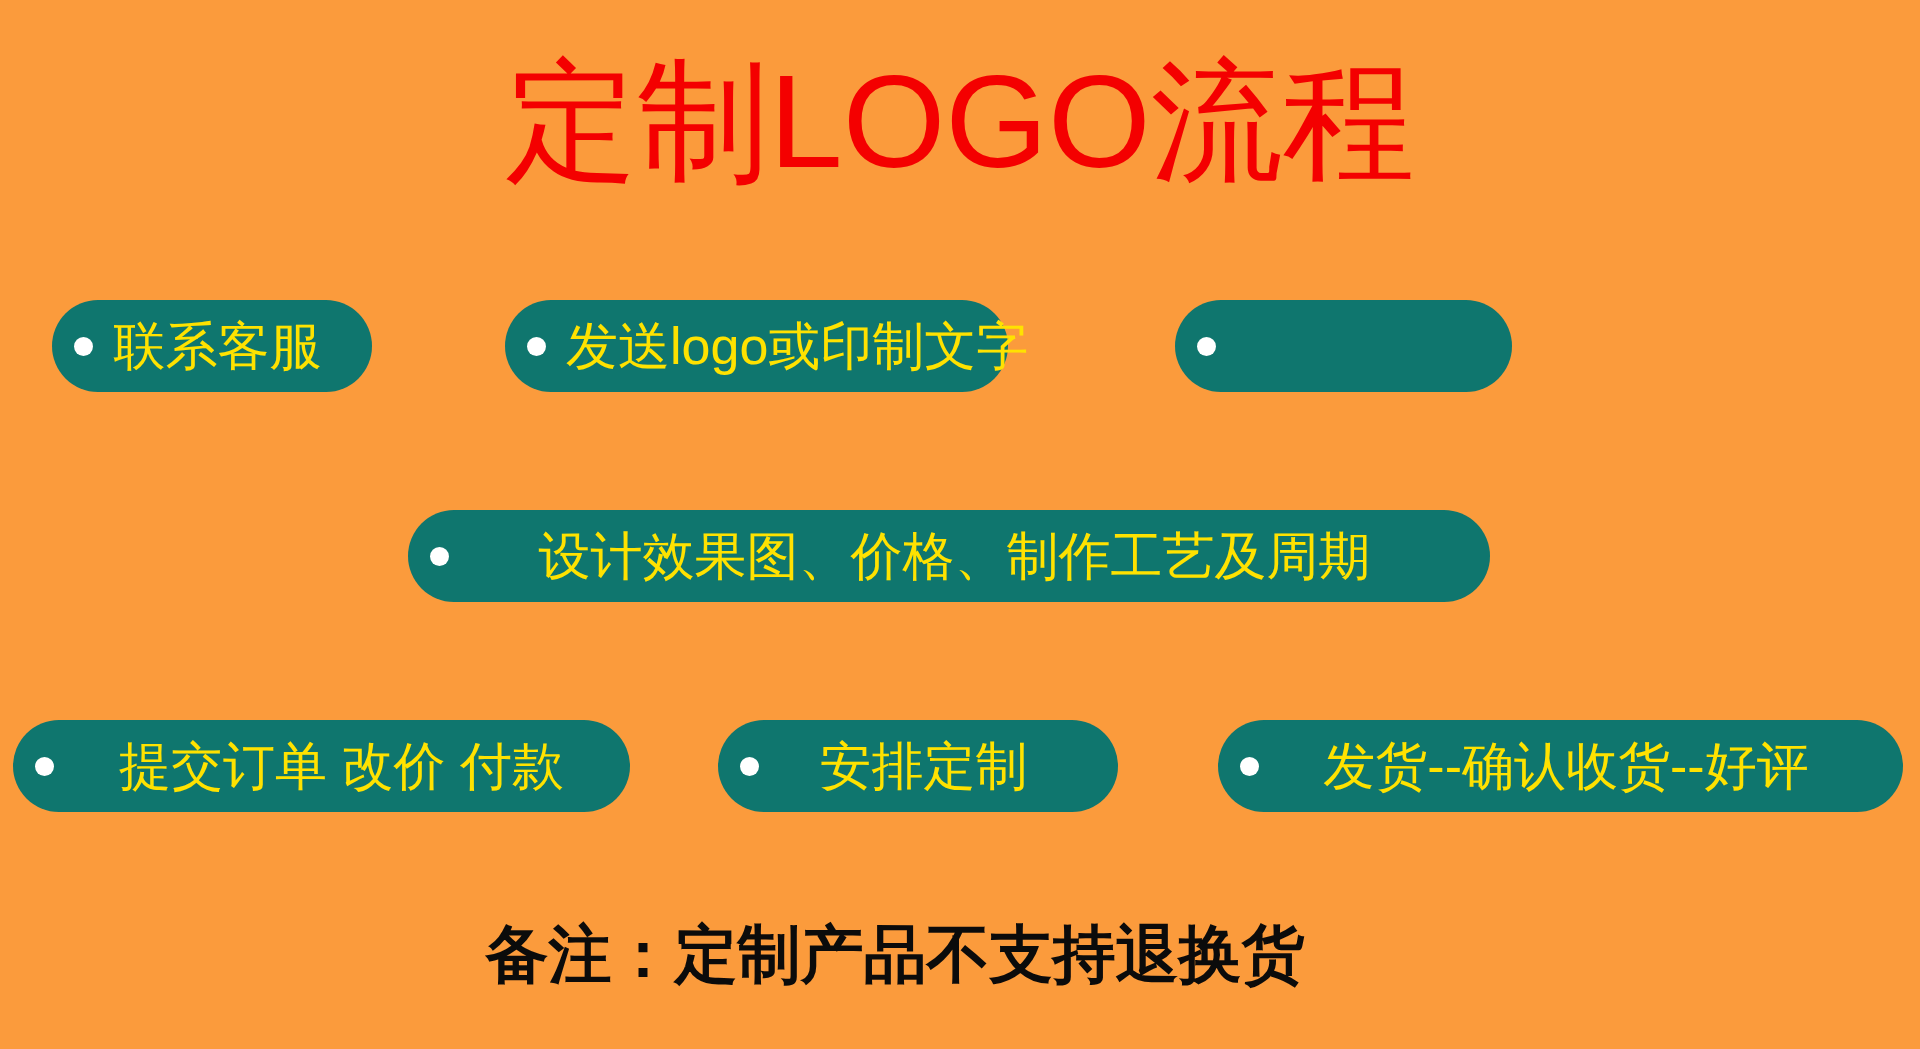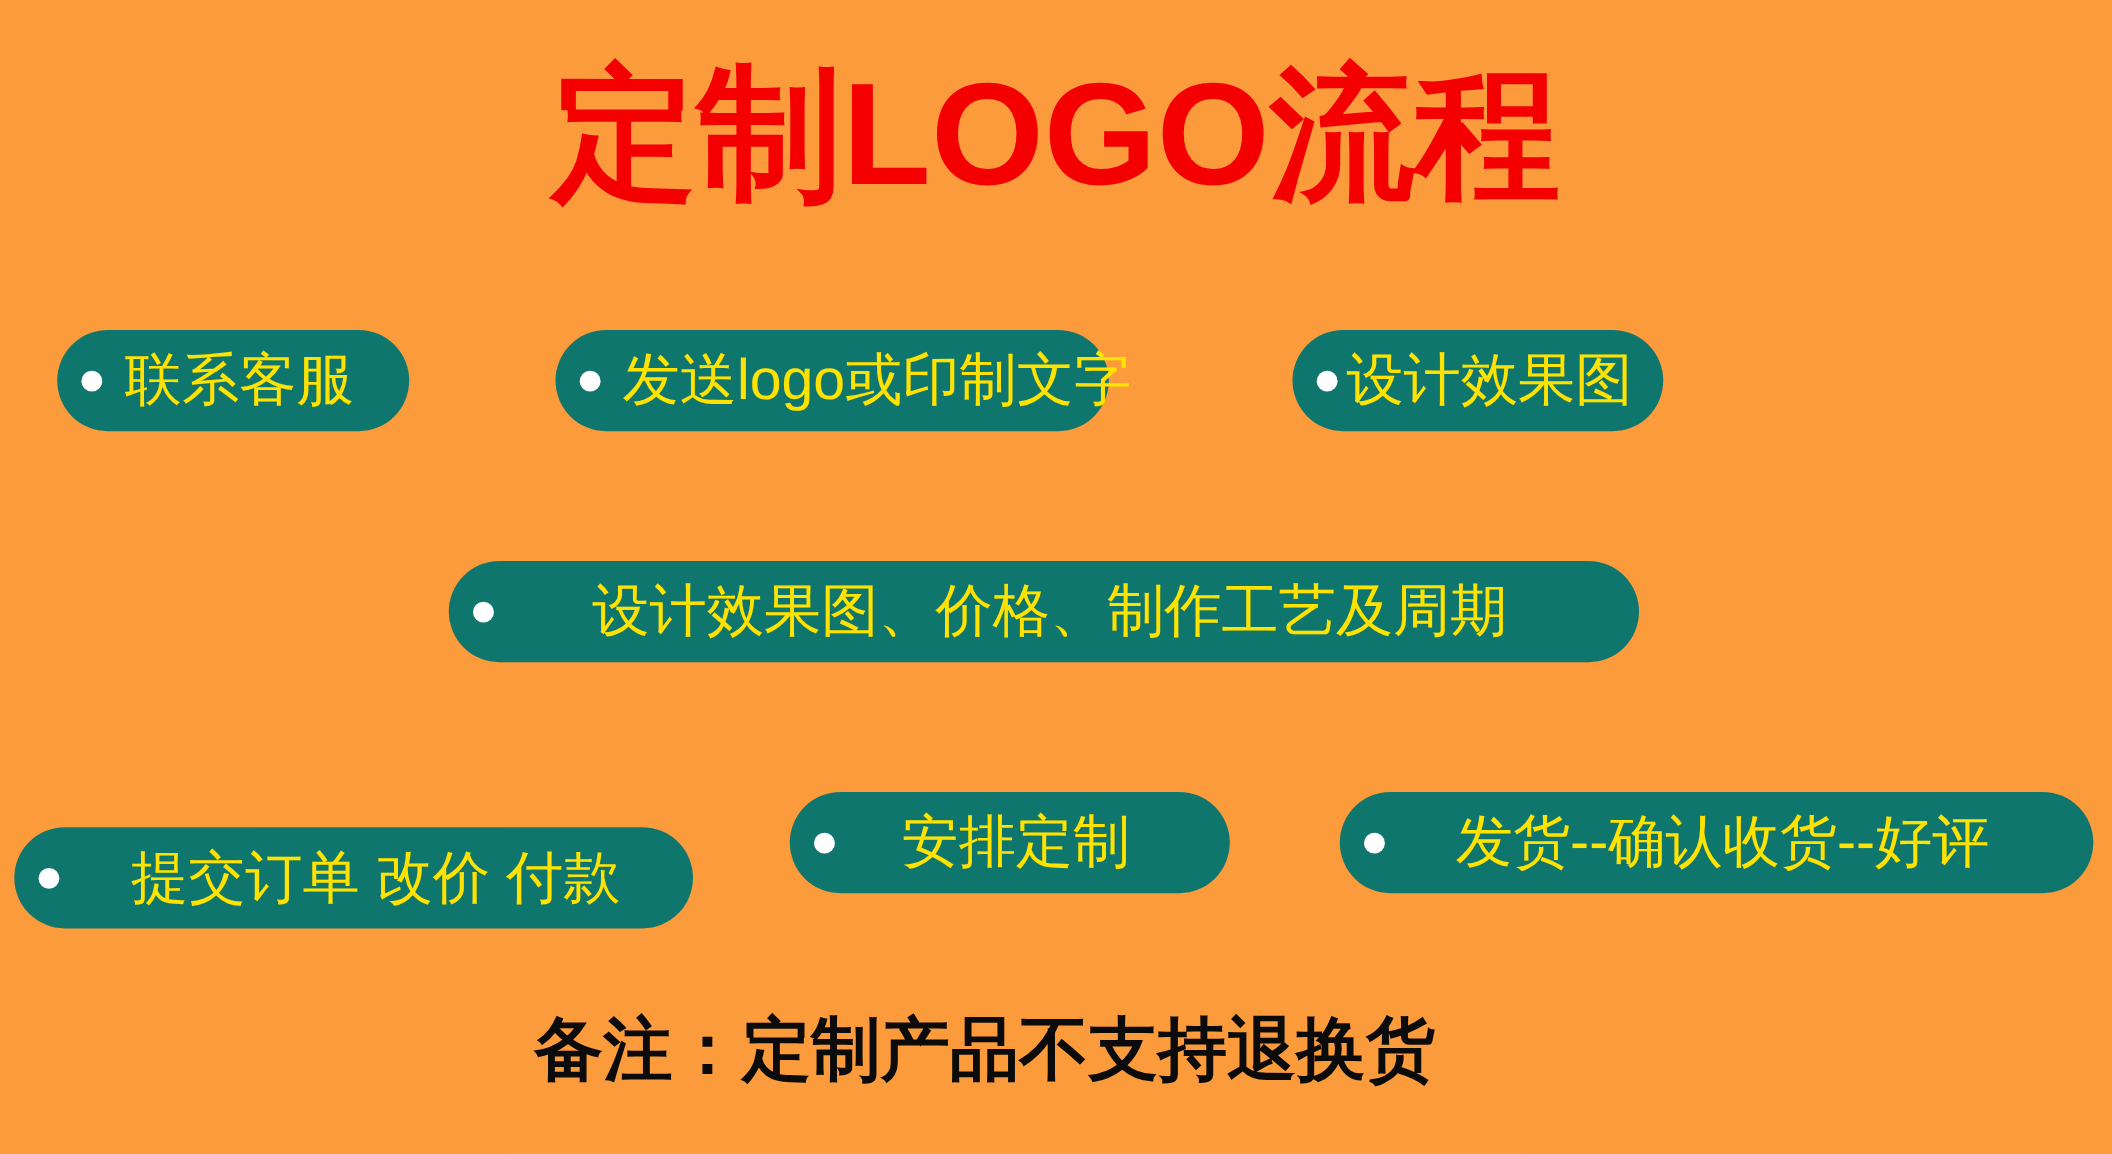--- a/index.html
+++ b/index.html
@@ -23,21 +23,21 @@
   
   #title {
     position: absolute;
     left: 0;
     top: 48px;
     width: 1920px;
     text-align: center;
     color: #f40000;
     font-size: 132px;
     line-height: 1.12;
-    font-weight: 700;
+    font-weight: 400;
     letter-spacing: 0px;
     white-space: nowrap;
     font-family: "Liberation Sans", "DejaVu Sans", sans-serif;
   }
 
   
   .pill {
     position: absolute;
     display: flex;
     align-items: center;
@@ -69,21 +69,21 @@
   }
   .pill.wide .plabel { font-size: 52px; }
 
   
   #pill-r1-c1 { left: 52px;   top: 300px; width: 320px; }
   #pill-r1-c2 { left: 505px;  top: 300px; width: 503px; gap: 12px; }
   #pill-r1-c3 { left: 1175px; top: 300px; width: 337px; }
   
   #pill-r2-c1 { left: 408px;  top: 510px; width: 1082px; }
   
-  #pill-r3-c1 { left: 13px;   top: 752px; width: 617px; gap: 29px; }
+  #pill-r3-c1 { left: 13px;   top: 720px; width: 617px; gap: 29px; }
   #pill-r3-c2 { left: 718px;  top: 720px; width: 400px; }
   #pill-r3-c3 { left: 1218px; top: 720px; width: 685px; }
 
   
   #footnote {
     position: absolute;
     left: 0;
     top: 918px;
     width: 1790px;
     text-align: center;
@@ -107,21 +107,20 @@
     <span class="plabel">联系客服</span>
   </div>
 
   <div class="pill wide" id="pill-r1-c2">
     <span class="bullet"></span>
     <span class="plabel">发送logo或印制文字</span>
   </div>
 
   <div class="pill" id="pill-r1-c3">
     <span class="bullet"></span>
-    <span class="plabel">设计效果图</span>
   </div>
 
   <div class="pill wide" id="pill-r2-c1">
     <span class="bullet"></span>
     <span class="plabel">设计效果图、价格、制作工艺及周期</span>
   </div>
 
   <div class="pill wide" id="pill-r3-c1">
     <span class="bullet"></span>
     <span class="plabel">提交订单 改价 付款</span>

